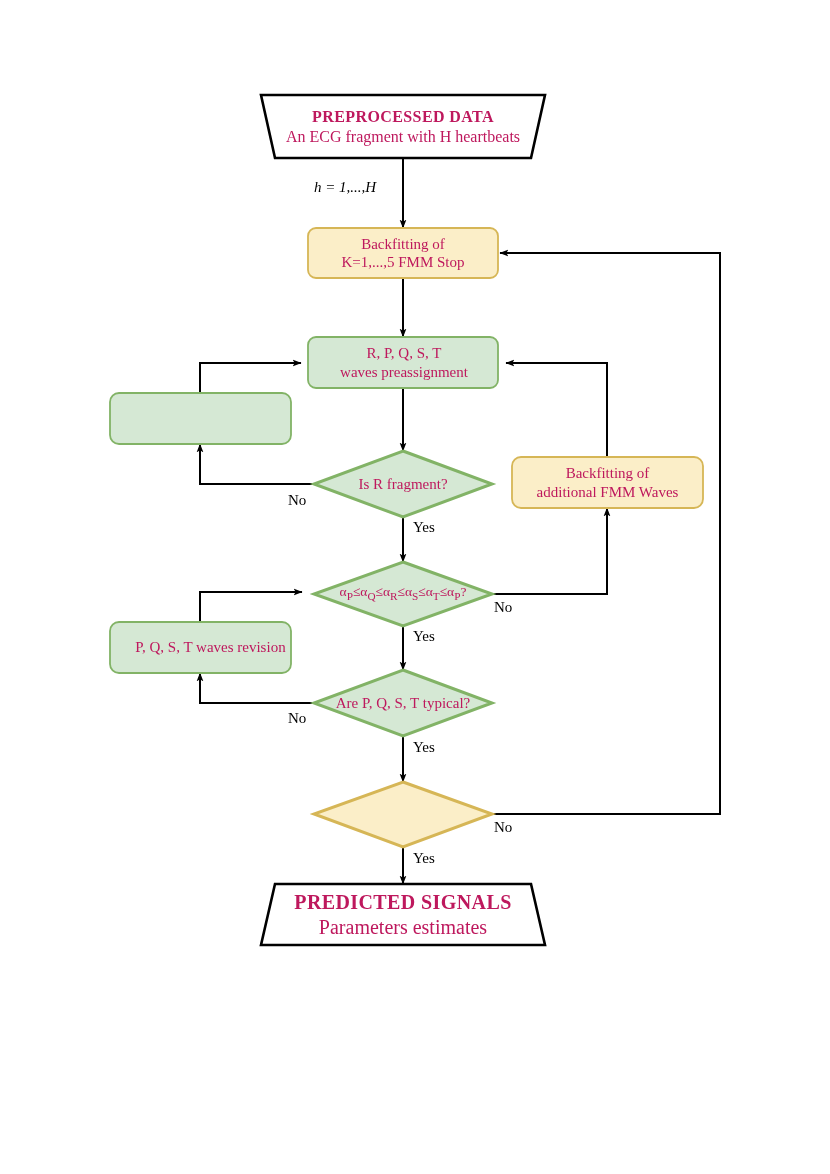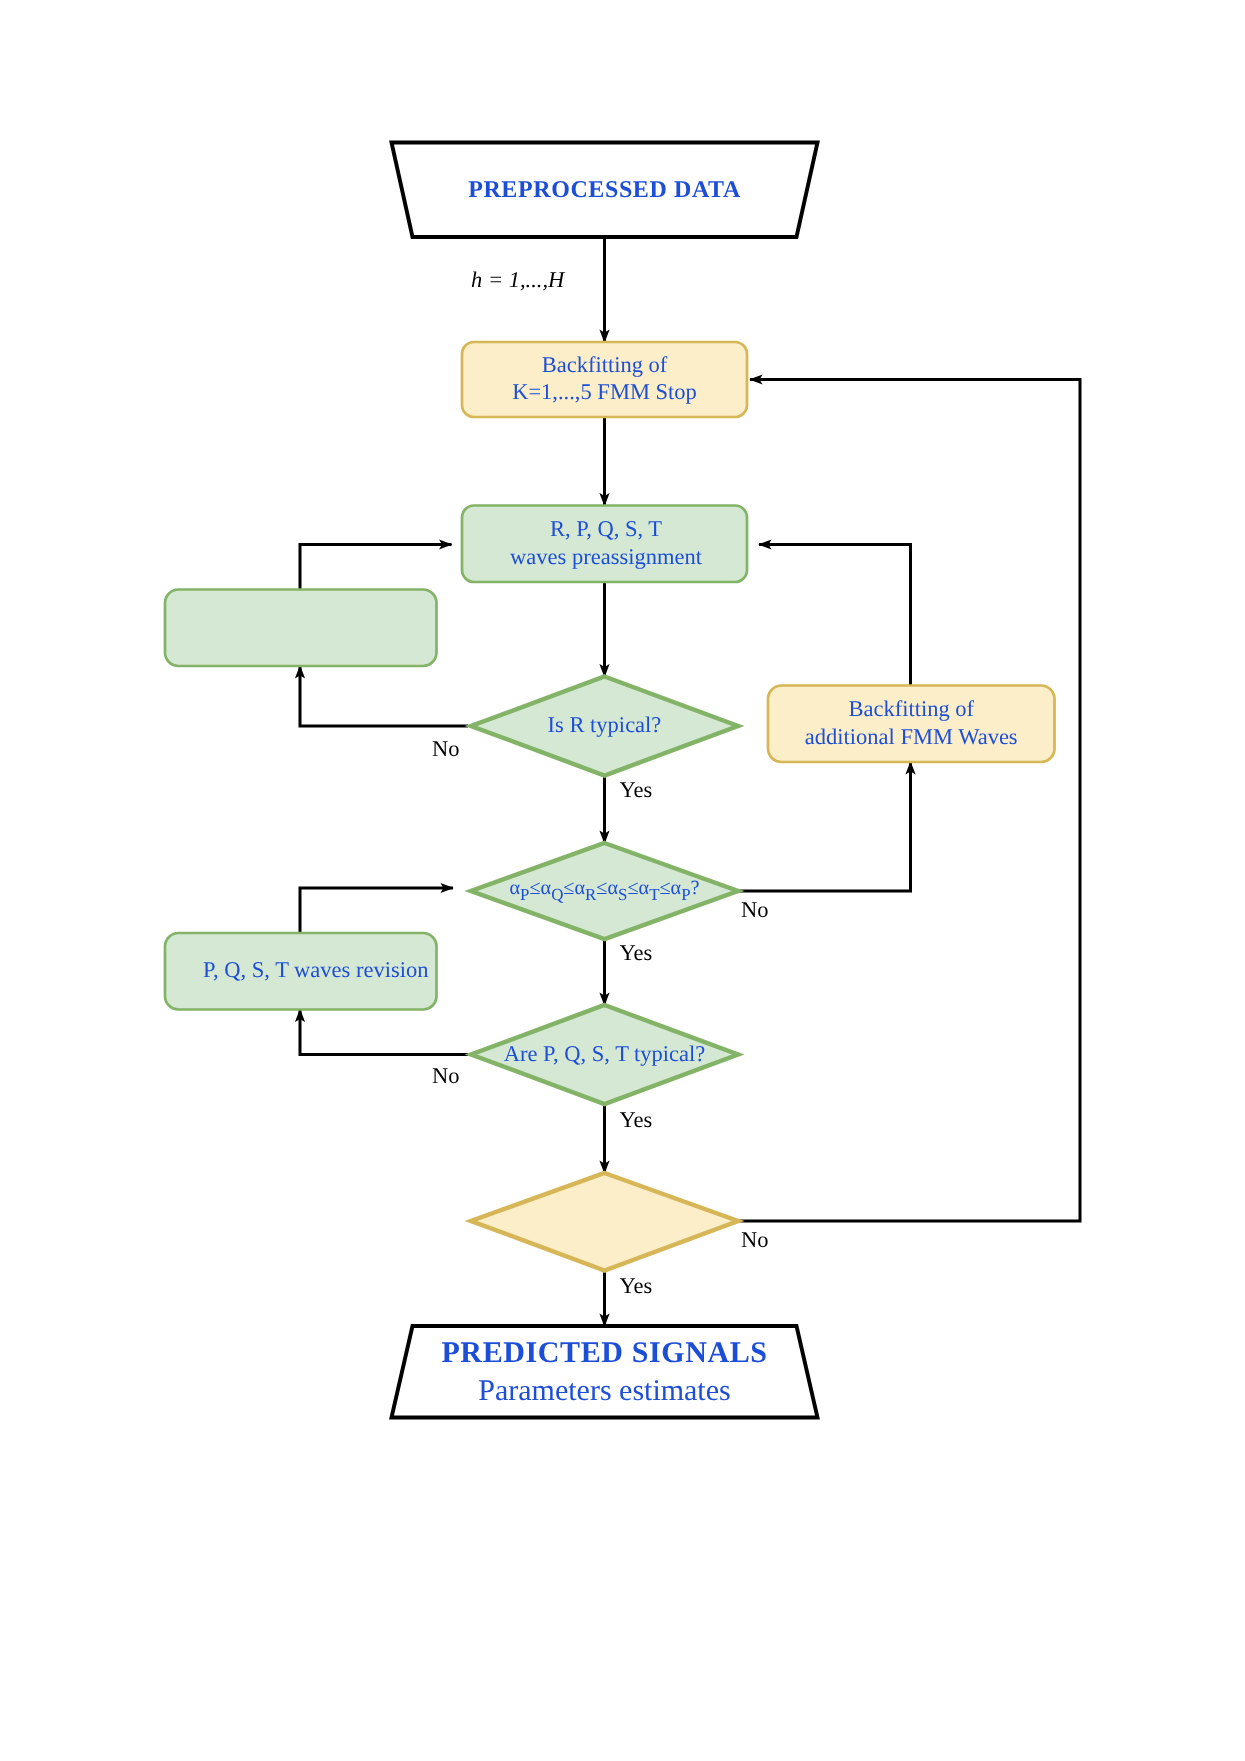--- a/index.html
+++ b/index.html
@@ -26,21 +26,21 @@
     width: 830px;
     height: 1174px;
   }
   .node-label {
     position: absolute;
     display: flex;
     flex-direction: column;
     align-items: center;
     justify-content: center;
     text-align: center;
-    color: #1d4ed8;
+    color: #be185d;
     line-height: 1.22;
     pointer-events: none;
   }
   .lbl-line { display: block; white-space: nowrap; }
   .bold { font-weight: bold; letter-spacing: 0.4px; }
   .edge-label {
     position: absolute;
     color: #000000;
     font-size: 15px;
     white-space: nowrap;
@@ -107,35 +107,36 @@
 
     <polygon points="403,670 492,703 403,736 314,703" fill="#d5e8d4" stroke="#82b366" stroke-width="3"></polygon>
 
     <polygon points="403,782 492,814 403,847 314,814" fill="#fbeec8" stroke="#d6b656" stroke-width="3"></polygon>
 
     <polygon points="275,884 531,884 545,945 261,945" fill="#ffffff" stroke="#000000" stroke-width="2.6"></polygon>
   </svg>
 
   <div class="node-label" style="left:261px; top:95px; width:284px; height:63px; font-size:16px;">
     <span class="lbl-line bold">PREPROCESSED DATA</span>
+    <span class="lbl-line">An ECG fragment with H heartbeats</span>
   </div>
 
   <div class="node-label" style="left:308px; top:228px; width:190px; height:50px; font-size:15px;">
     <span class="lbl-line">Backfitting of</span>
     <span class="lbl-line">K=1,...,5 FMM Stop</span>
   </div>
 
   <div class="node-label" style="left:308px; top:337px; width:192px; height:51px; font-size:15px;">
     <span class="lbl-line">R, P, Q, S, T</span>
     <span class="lbl-line">waves preassignment</span>
   </div>
 
 
   <div class="node-label" style="left:314px; top:451px; width:178px; height:66px; font-size:15px;">
-    <span class="lbl-line">Is R typical?</span>
+    <span class="lbl-line">Is R fragment?</span>
   </div>
 
   <div class="node-label" style="left:512px; top:457px; width:191px; height:51px; font-size:15px;">
     <span class="lbl-line">Backfitting of</span>
     <span class="lbl-line">additional FMM Waves</span>
   </div>
 
   <div class="node-label" style="left:314px; top:562px; width:178px; height:64px; font-size:13.5px;">
     <span class="lbl-line">α<sub>P</sub>≤α<sub>Q</sub>≤α<sub>R</sub>≤α<sub>S</sub>≤α<sub>T</sub>≤α<sub>P</sub>?</span>
   </div>

